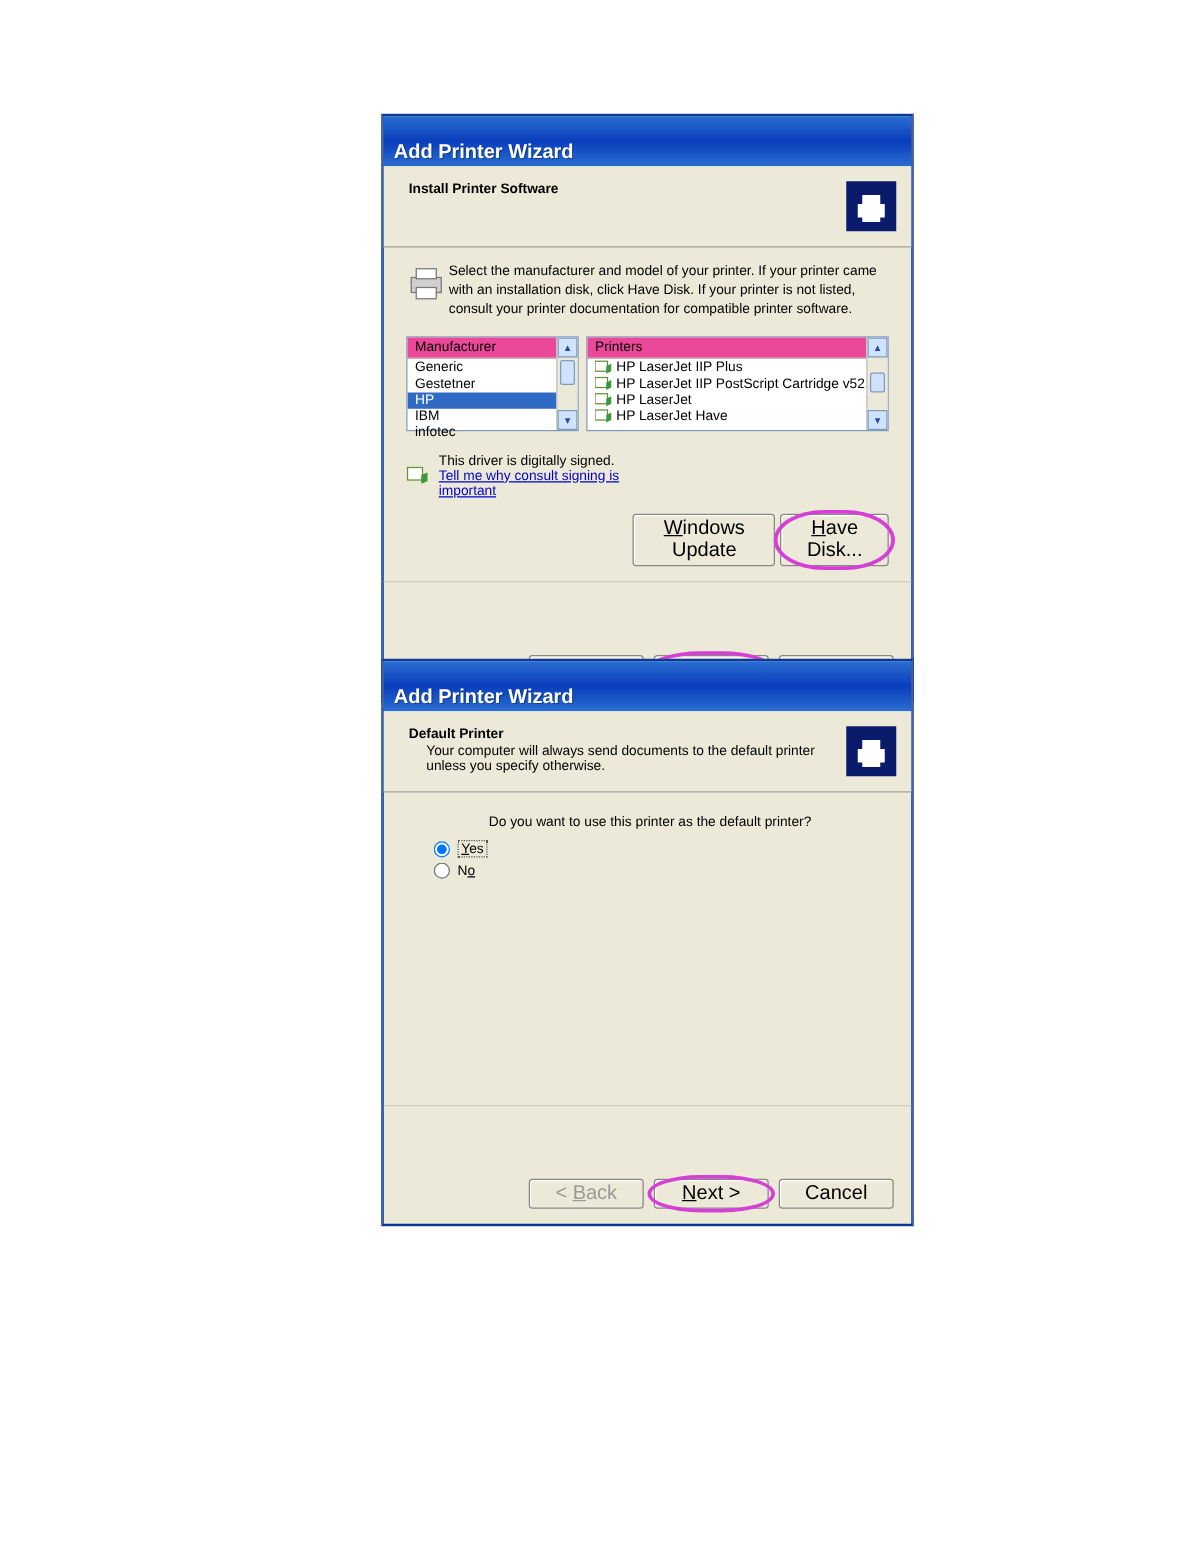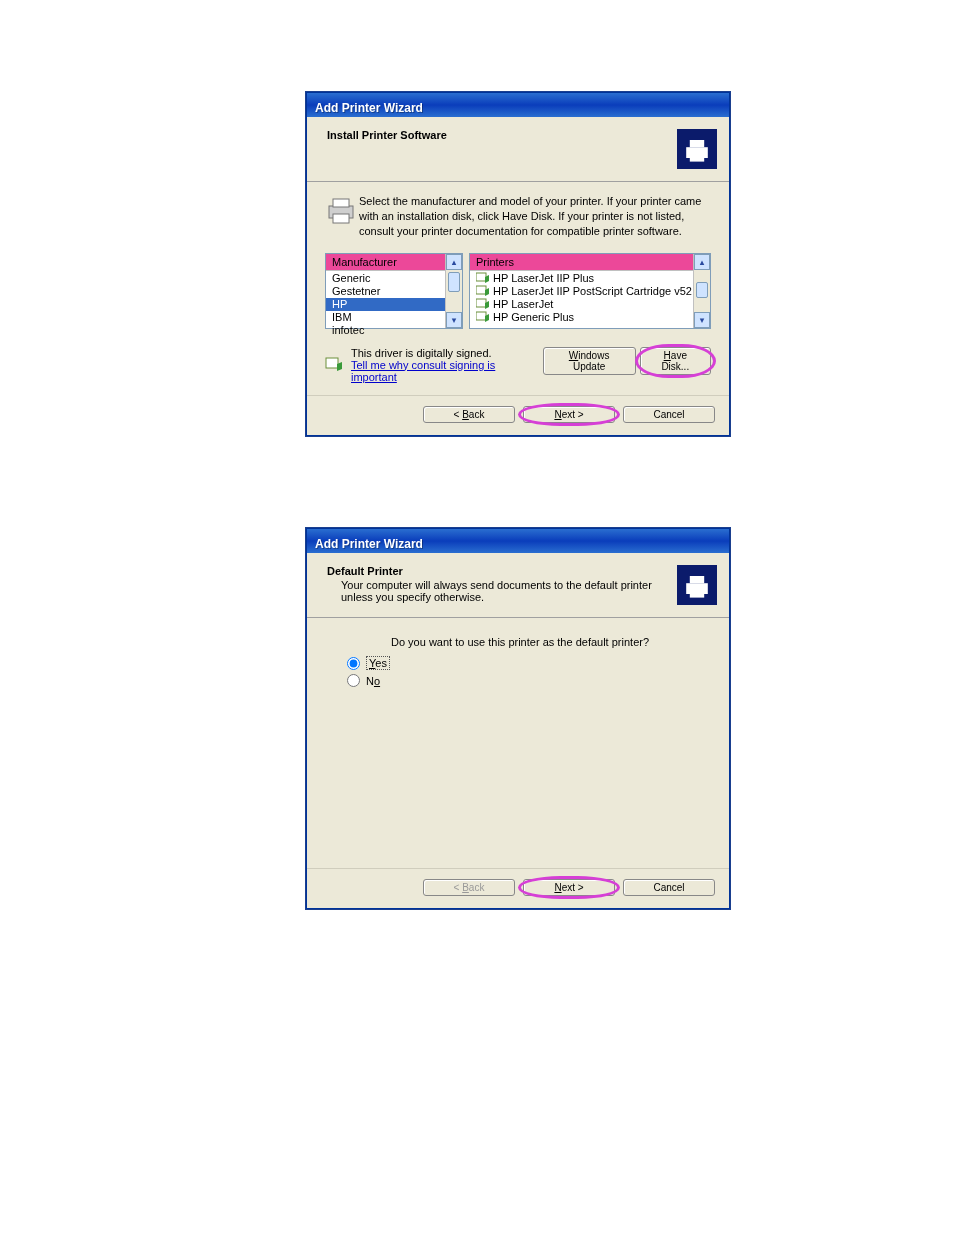--- a/index.html
+++ b/index.html
@@ -1,18 +1,18 @@
 <!DOCTYPE html>
 <html><head>
 <meta charset="utf-8">
 <style>
   body{margin:0;background:#fff;font-family:Tahoma,Arial,sans-serif;font-size:11px;color:#000;}
   .page{width:954px;height:1235px;position:relative;}
   .dialog{position:absolute;width:422px;border:1px solid #003399;background:#ece9d8;box-shadow:0 0 0 1px #1a3f8f;}
-  .titlebar{height:24px;background:linear-gradient(to bottom,#2a6ed0 0%,#0a3dbb 50%,#2a6ed0 100%);color:#fff;font-weight:bold;font-size:12px;padding:8px 8px;box-sizing:border-box;text-shadow:1px 1px 0 rgba(0,0,0,0.3);}
+  .titlebar{height:24px;background:linear-gradient(to bottom,#2a6ed0 0%,#0a3dbb 50%,#2a6ed0 100%);color:#fff;font-weight:bold;font-size:16px;padding:20px 8px;box-sizing:border-box;text-shadow:1px 1px 0 rgba(0,0,0,0.3);}
   .header{background:#ece9d8;padding:12px 12px 12px 20px;border-bottom:1px solid #a0a0a0;display:flex;align-items:flex-start;justify-content:space-between;}
   .header-text{flex:1;padding-right:10px;}
   .header-title{font-weight:bold;font-size:11px;margin-bottom:2px;}
   .header-sub{font-size:11px;padding-left:14px;}
   .header-icon{width:40px;height:40px;background:#0b1b6b;display:flex;align-items:center;justify-content:center;}
   .body{padding:12px 18px;}
   .info-row{display:flex;gap:2px;margin-bottom:14px;}
   .printer-mini{width:32px;height:32px;flex:none;}
   .info-text{font-size:11px;line-height:1.35;}
   .columns{display:flex;gap:6px;}
@@ -25,21 +25,21 @@
   .list-row.selected{background:#316ac5;color:#fff;}
   .sb{position:absolute;right:0;top:0;bottom:0;width:16px;background:#ece9d8;border-left:1px solid #c0c0c0;}
   .sb-btn{width:16px;height:16px;background:#cfe3ff;border:1px solid #7f9db9;box-sizing:border-box;display:flex;align-items:center;justify-content:center;font-size:9px;color:#2a4a9f;position:absolute;}
   .sb-top{top:0;} .sb-bot{bottom:0;}
   .sb-thumb{position:absolute;left:2px;right:2px;background:#cfe3ff;border:1px solid #7f9db9;border-radius:2px;}
   .cert-icon{width:18px;height:18px;flex:none;}
   .signed-row{display:flex;align-items:center;margin-top:10px;gap:8px;}
   .signed-text{font-size:11px;}
   .signed-text a{color:#0000cc;text-decoration:underline;cursor:pointer;}
   .aux-buttons{margin-top:10px;display:flex;gap:4px;justify-content:flex-end;}
-  .btn{background:#ece9d8;border:1px solid #888;border-radius:3px;padding:2px 10px;font-size:10px;min-width:70px;text-align:center;box-shadow:inset 1px 1px 0 #fff;}
+  .btn{background:#ece9d8;border:1px solid #888;border-radius:3px;padding:2px 10px;font-size:16px;min-width:70px;text-align:center;box-shadow:inset 1px 1px 0 #fff;margin-top:48px;}
   .btn.small{min-width:auto;padding:2px 8px;}
   .btn.disabled{color:#999;}
   .nav{padding:10px 14px 12px;display:flex;gap:8px;justify-content:flex-end;border-top:1px solid #d0cdbd;}
   .highlight{position:relative;}
   .highlight::after{content:"";position:absolute;left:-6px;right:-6px;top:-4px;bottom:-4px;border:3px solid #d63fd6;border-radius:50%/60%;pointer-events:none;}
   .u{text-decoration:underline;}
   .radio-row{display:flex;align-items:center;gap:6px;margin:4px 0;font-size:11px;}
   input[type=radio]{margin:0;}
   .focus-box{border:1px dotted #555;padding:0 2px;}
   .p-icon{width:14px;height:12px;flex:none;}
@@ -110,21 +110,21 @@
                   <rect x="0" y="1" width="10" height="8" fill="#fff" stroke="#6a8f3a"></rect>
                   <polygon points="9,5 13,3 13,9 9,11" fill="#3a9a3a"></polygon>
                 </svg>
                 <span>HP LaserJet</span>
               </div>
               <div class="list-row">
                 <svg class="p-icon" viewBox="0 0 14 12">
                   <rect x="0" y="1" width="10" height="8" fill="#fff" stroke="#6a8f3a"></rect>
                   <polygon points="9,5 13,3 13,9 9,11" fill="#3a9a3a"></polygon>
                 </svg>
-                <span>HP Generic Plus</span>
+                <span>HP LaserJet Have</span>
               </div>
             </div>
         <div class="sb">
           <div class="sb-btn sb-top">▴</div>
           <div class="sb-thumb" style="top:28px;height:14px;"></div>
           <div class="sb-btn sb-bot">▾</div>
         </div>
       </div>
     </div>
     <div style="display:flex;align-items:flex-start;justify-content:space-between;margin-top:8px;">

